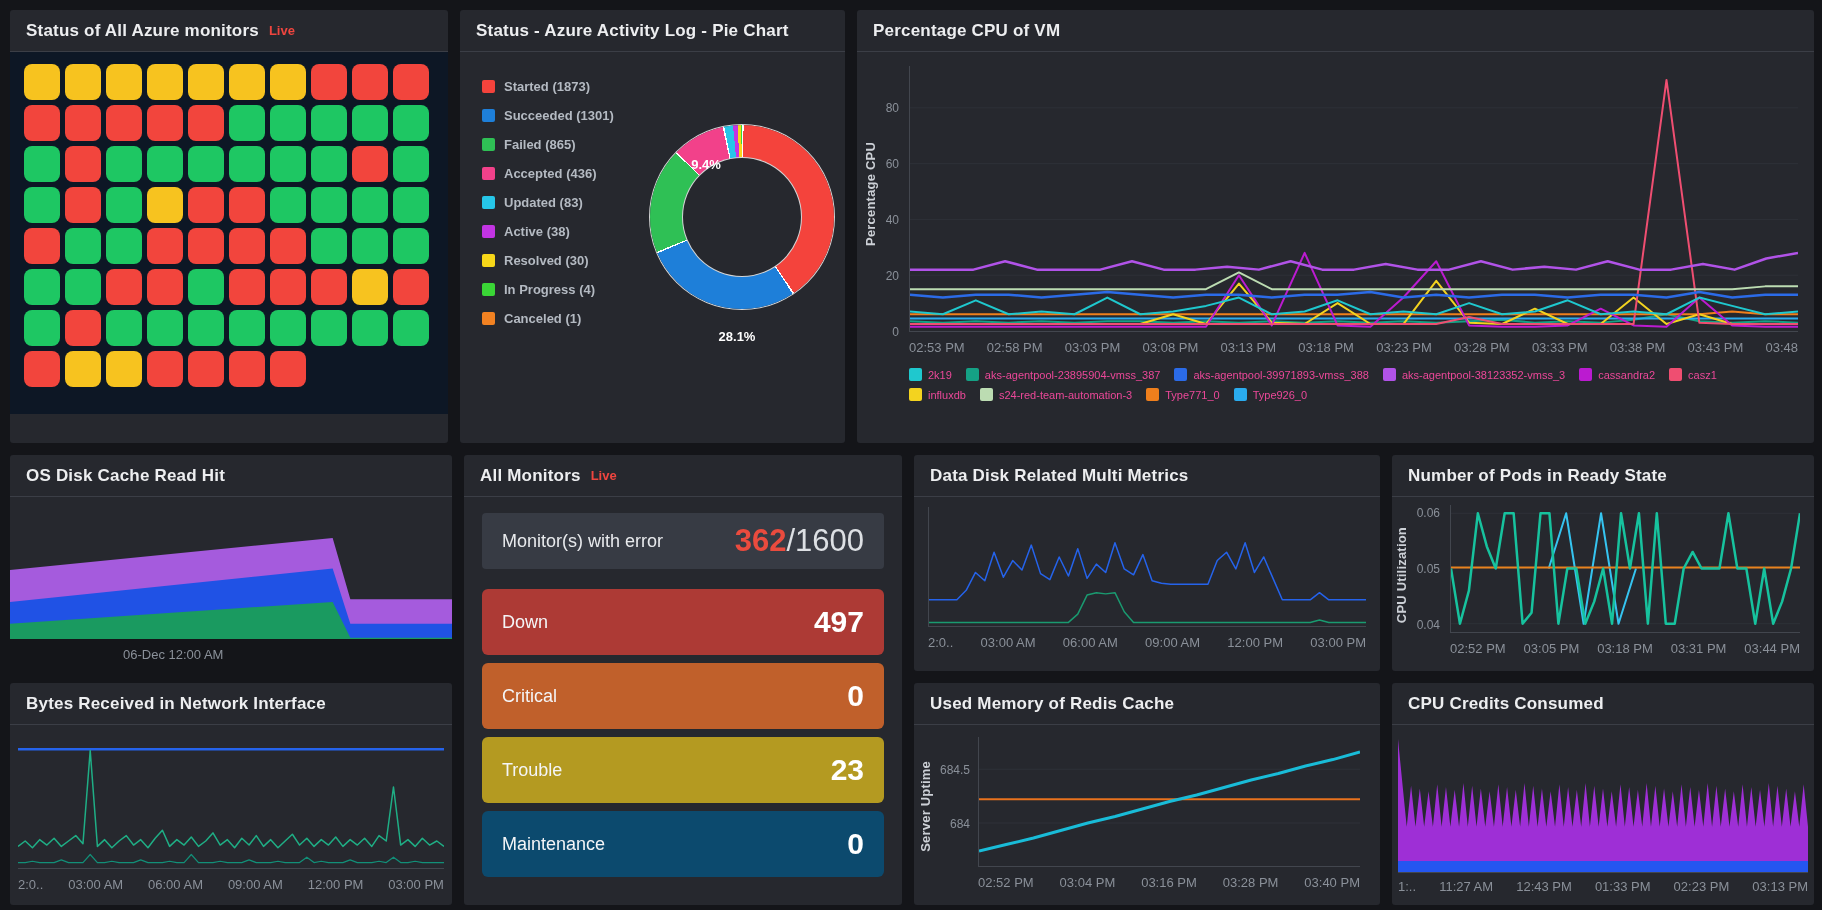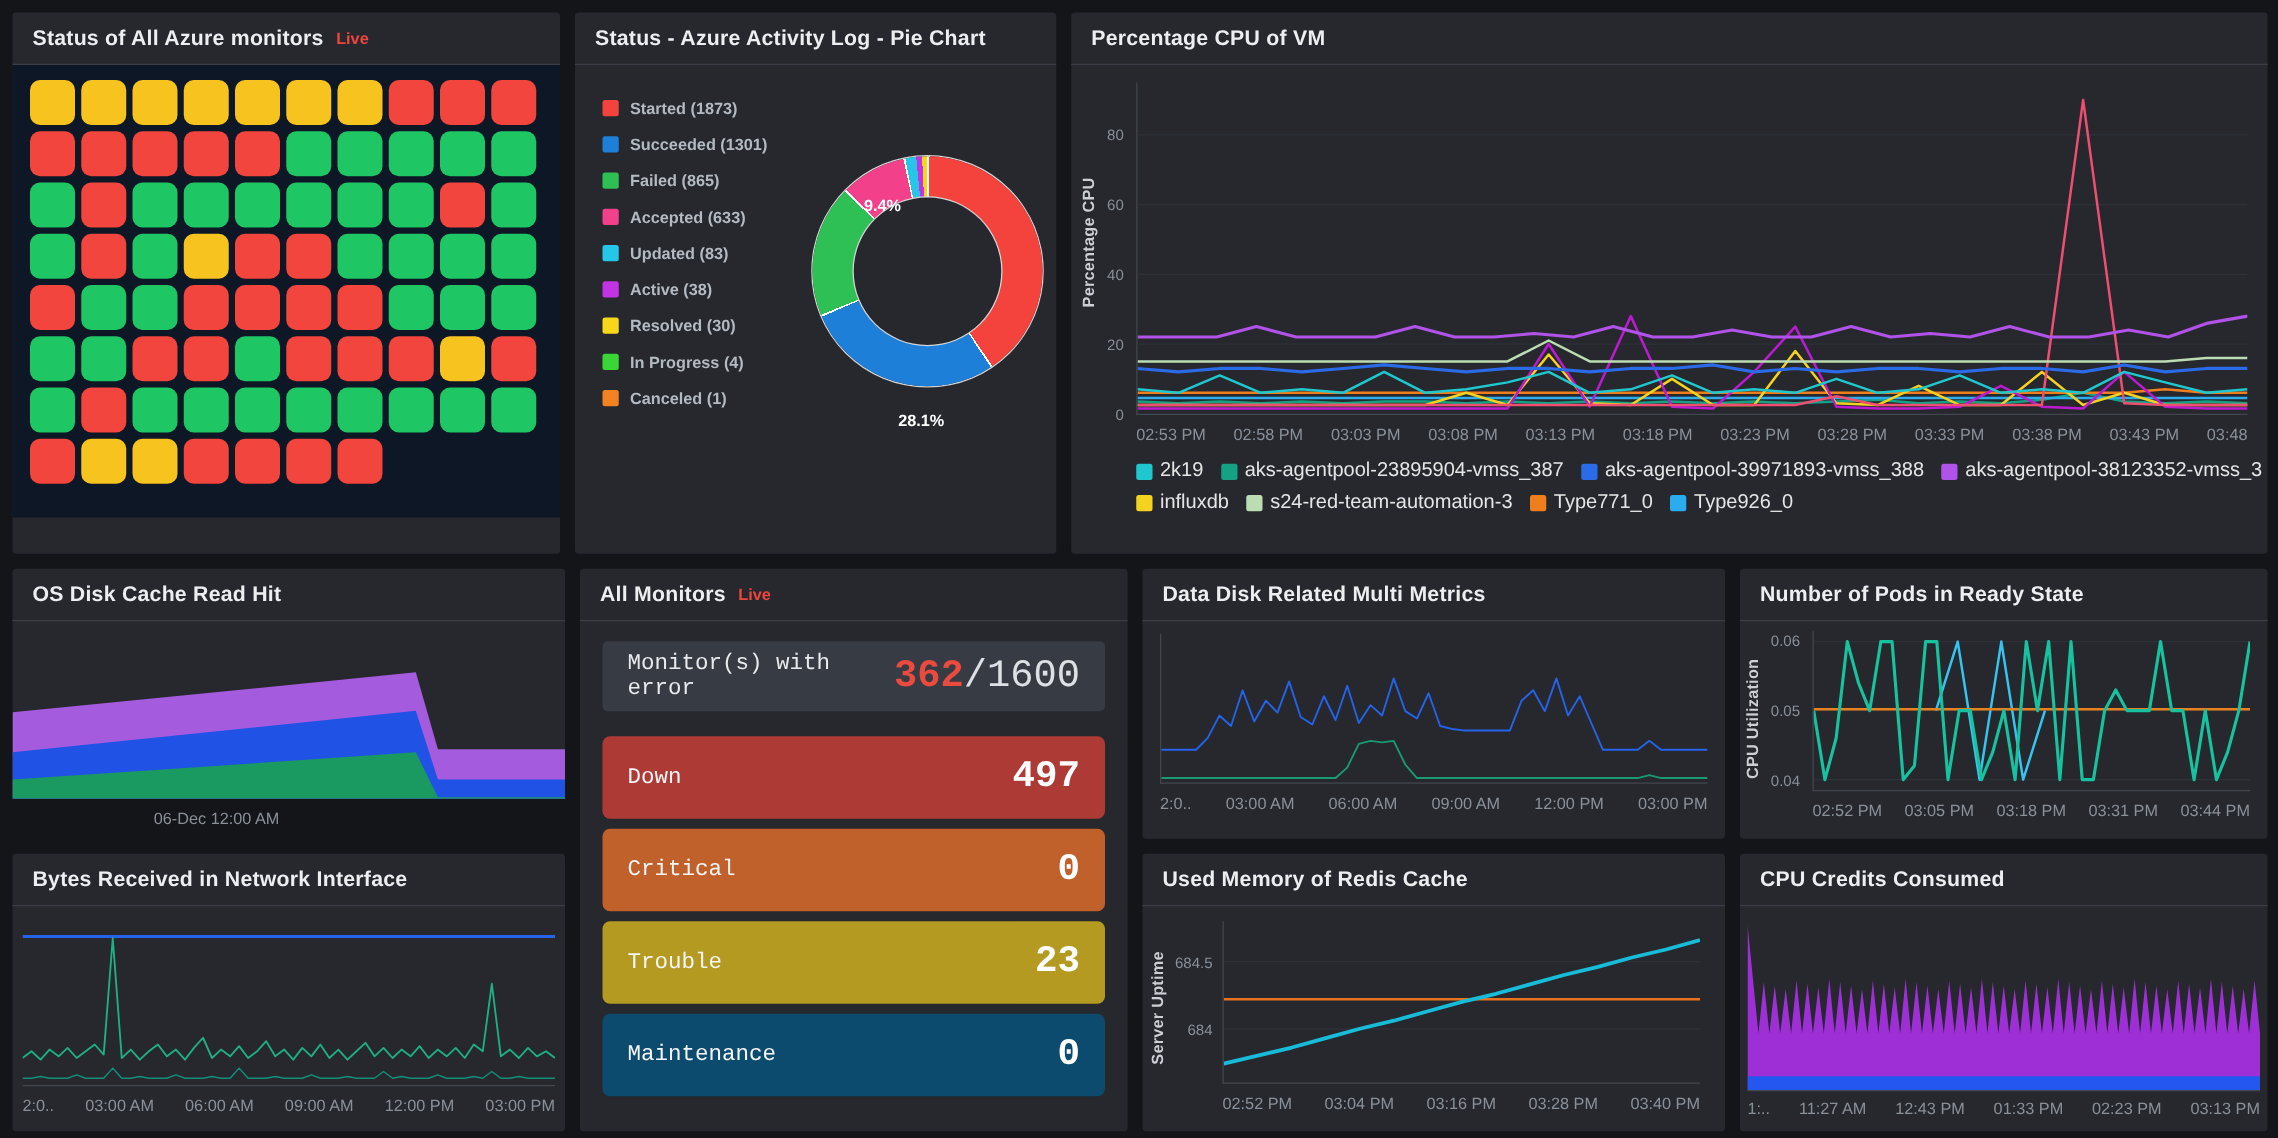--- a/index.html
+++ b/index.html
@@ -39,23 +39,23 @@
   .axis-b{border-bottom:1px solid #42464e;}
   .yticks{position:absolute;}
   .ytick{position:absolute;right:4px;transform:translateY(-50%);font-size:12px;color:#8a9099;white-space:nowrap;}
   .xlabels{position:absolute;display:flex;justify-content:space-between;font-size:13px;color:#8a9099;}
   .xlabels span{white-space:nowrap;}
   .ylab{position:absolute;writing-mode:vertical-rl;transform:rotate(180deg);font-size:13px;font-weight:700;color:#ccd0d6;letter-spacing:.2px;}
   .legend-rows{position:absolute;display:flex;flex-direction:column;gap:7px;}
   .lrow{display:flex;align-items:center;flex-wrap:nowrap;}
   .lit{display:flex;align-items:center;margin-right:14px;}
   .lit .sq{width:13px;height:13px;border-radius:2px;margin-right:6px;flex:none;}
-  .lit .lbl{font-size:16px;color:#e5e5e5;white-space:nowrap;}
+  .lit .lbl{font-size:11px;color:#ec4899;white-space:nowrap;}
   
-  .mon-body{padding:16px 18px;font-family:Liberation Mono, monospace;}
+  .mon-body{padding:16px 18px;}
   .err-card{height:56px;background:#373b44;border-radius:4px;display:flex;align-items:center;justify-content:space-between;padding:0 20px;margin-bottom:20px;}
   .err-label{font-size:18px;color:#e8eaed;}
   .err-val{font-size:31px;font-weight:700;color:#ea4b3e;}
   .err-total{font-size:31px;font-weight:400;color:#dde0e4;}
   .status-bar{height:66px;border-radius:6px;display:flex;align-items:center;justify-content:space-between;padding:0 20px;margin-bottom:8px;}
   .sb-label{font-size:18px;color:#f4f5f7;}
   .sb-value{font-size:30px;font-weight:700;color:#fff;}
   .oslabel{position:absolute;font-size:13px;color:#8a9099;margin-left:18px;}
 </style>
 </head>
@@ -164,21 +164,21 @@
           <div class="pli">
             <span class="sq" style="background: rgb(30, 127, 217);"></span>
             <span class="lbl">Succeeded (1301)</span>
           </div>
           <div class="pli">
             <span class="sq" style="background: rgb(47, 192, 85);"></span>
             <span class="lbl">Failed (865)</span>
           </div>
           <div class="pli">
             <span class="sq" style="background: rgb(242, 65, 138);"></span>
-            <span class="lbl">Accepted (633)</span>
+            <span class="lbl">Accepted (436)</span>
           </div>
           <div class="pli">
             <span class="sq" style="background: rgb(38, 198, 232);"></span>
             <span class="lbl">Updated (83)</span>
           </div>
           <div class="pli">
             <span class="sq" style="background: rgb(194, 52, 227);"></span>
             <span class="lbl">Active (38)</span>
           </div>
           <div class="pli">

